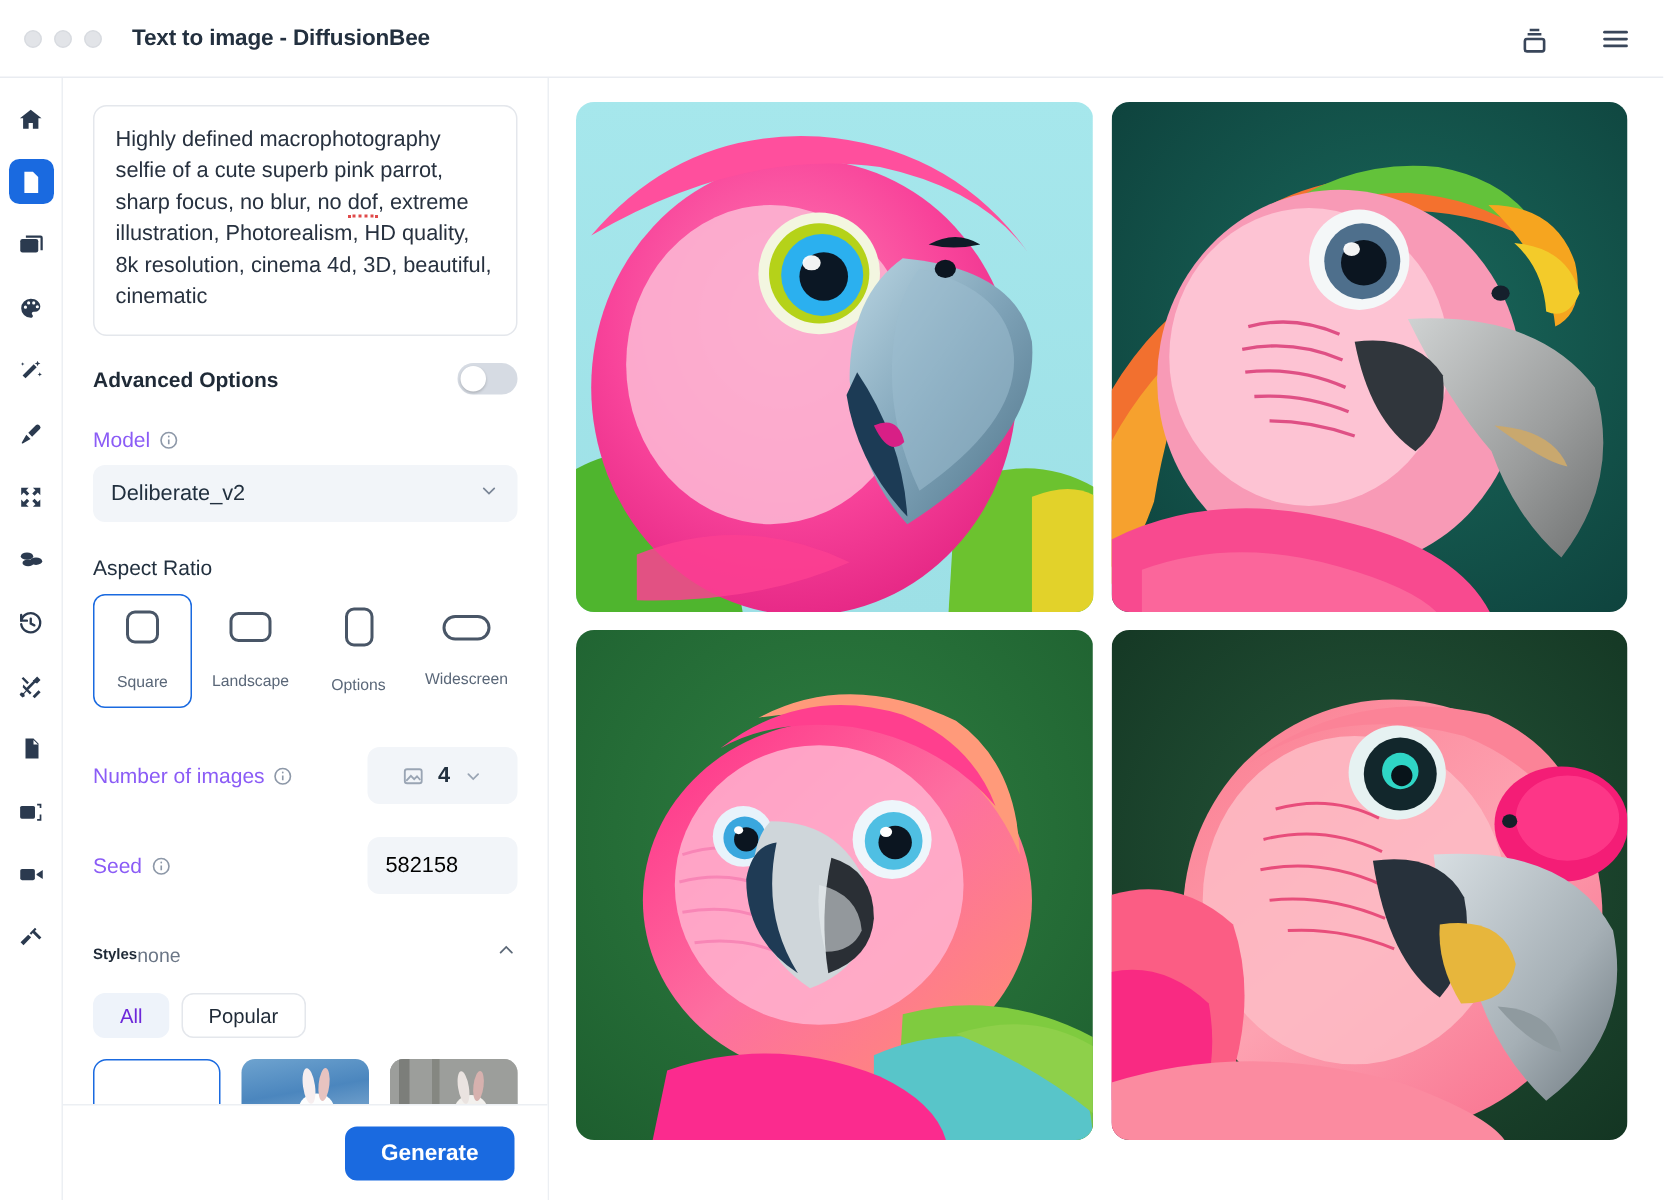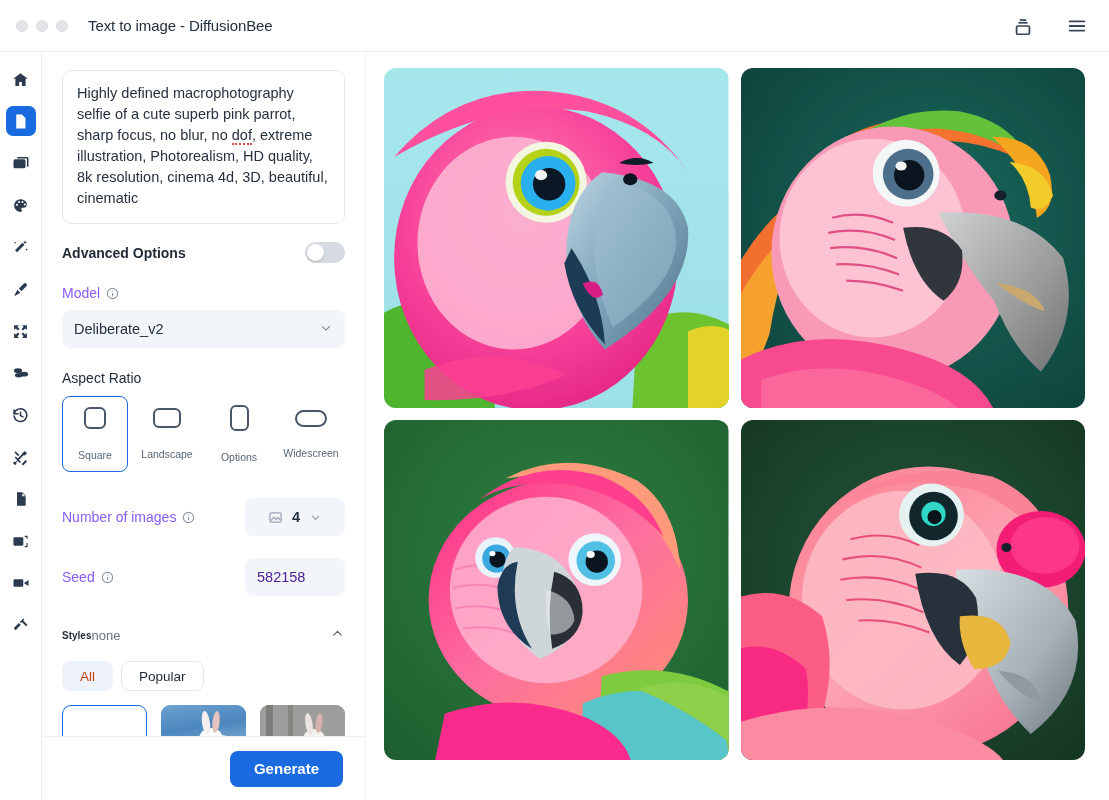--- a/index.html
+++ b/index.html
@@ -15,21 +15,21 @@
   
   .titlebar {
     height: 52px; min-height: 52px;
     display: flex; align-items: center;
     background: #ffffff;
     border-bottom: 1px solid #e9ecf1;
     padding: 0 20px 0 16px;
   }
   .traffic { display: flex; gap: 8px; align-items: center; margin-right: 20px; }
   .light { width: 12px; height: 12px; border-radius: 50%; background: #e2e4e8; border: 1px solid #d8dbe0; }
-  .window-title { font-size: 15px; font-weight: 400; letter-spacing: -0.1px; color: #23303f; }
+  .window-title { font-size: 15px; font-weight: 700; letter-spacing: -0.1px; color: #23303f; }
   .titlebar-actions { margin-left: auto; display: flex; align-items: center; gap: 30px; }
   .tb-icon { width: 24px; height: 24px; display: flex; align-items: center; justify-content: center; cursor: pointer; color: #39465a; }
 
   
   .body-row { display: flex; flex: 1; min-height: 0; }
 
   
   .rail {
     width: 42px; min-width: 42px;
     background: #ffffff;
@@ -102,36 +102,36 @@
     display: flex; align-items: center; justify-content: center; gap: 9px;
     cursor: pointer;
   }
   .stepper .num { font-size: 14.5px; font-weight: 700; color: #22303f; }
   .stepper .ic { color: #9aa5b4; display:flex; }
   .stepper .chev { color: #9aa5b4; display:flex; }
 
   .seed-row { display: flex; align-items: center; justify-content: space-between; margin-top: 22px; }
   .seed-input {
     height: 38px; width: 100px; border-radius: 8px; background: #f2f5f9; border: none;
-    font-family: "Liberation Sans", sans-serif; font-size: 14.5px; color: #4c1d95;
+    font-family: "Liberation Sans", sans-serif; font-size: 14.5px; color: #000000;
     padding: 0 12px; outline: none;
   }
 
   .styles-head { margin-top: 30px; display: flex; align-items: center; }
   .styles-head .t { font-size: 10px; font-weight: 700; }
   .styles-head .v { font-size: 13px; color: #6b7686; }
   .styles-head .caret { margin-left: auto; color: #5c6877; }
 
   .chips { display: flex; gap: 8px; margin-top: 16px; }
   .chip {
     height: 30px; padding: 0 17px; border-radius: 8px;
     display: flex; align-items: center; justify-content: center;
     font-size: 13.5px; cursor: pointer;
   }
-  .chip.active { background: #eef3fa; color: #c2410c; border: 1px solid transparent; }
+  .chip.active { background: #eef3fa; color: #6d28d9; border: 1px solid transparent; }
   .chip.plain { background: #fff; border: 1px solid #e4e7ec; color: #1f2a37; }
 
   .style-grid { display: flex; gap: 14px; margin-top: 14px; }
   .style-card { width: 92px; height: 56px; border-radius: 9px; overflow: hidden; position: relative; cursor: pointer; }
   .style-card.sel { border: 1.5px solid #1a6ae0; background: #fff; }
   .thumb-a { background: linear-gradient(170deg,#6ea3cf 0%, #4b86be 40%, #9fc0dc 100%); }
   .thumb-b { background: linear-gradient(150deg,#8f8f90 0%, #bfc0bd 45%, #8d9190 100%); }
   .bunny { position:absolute; }
 
   .panel-footer {

